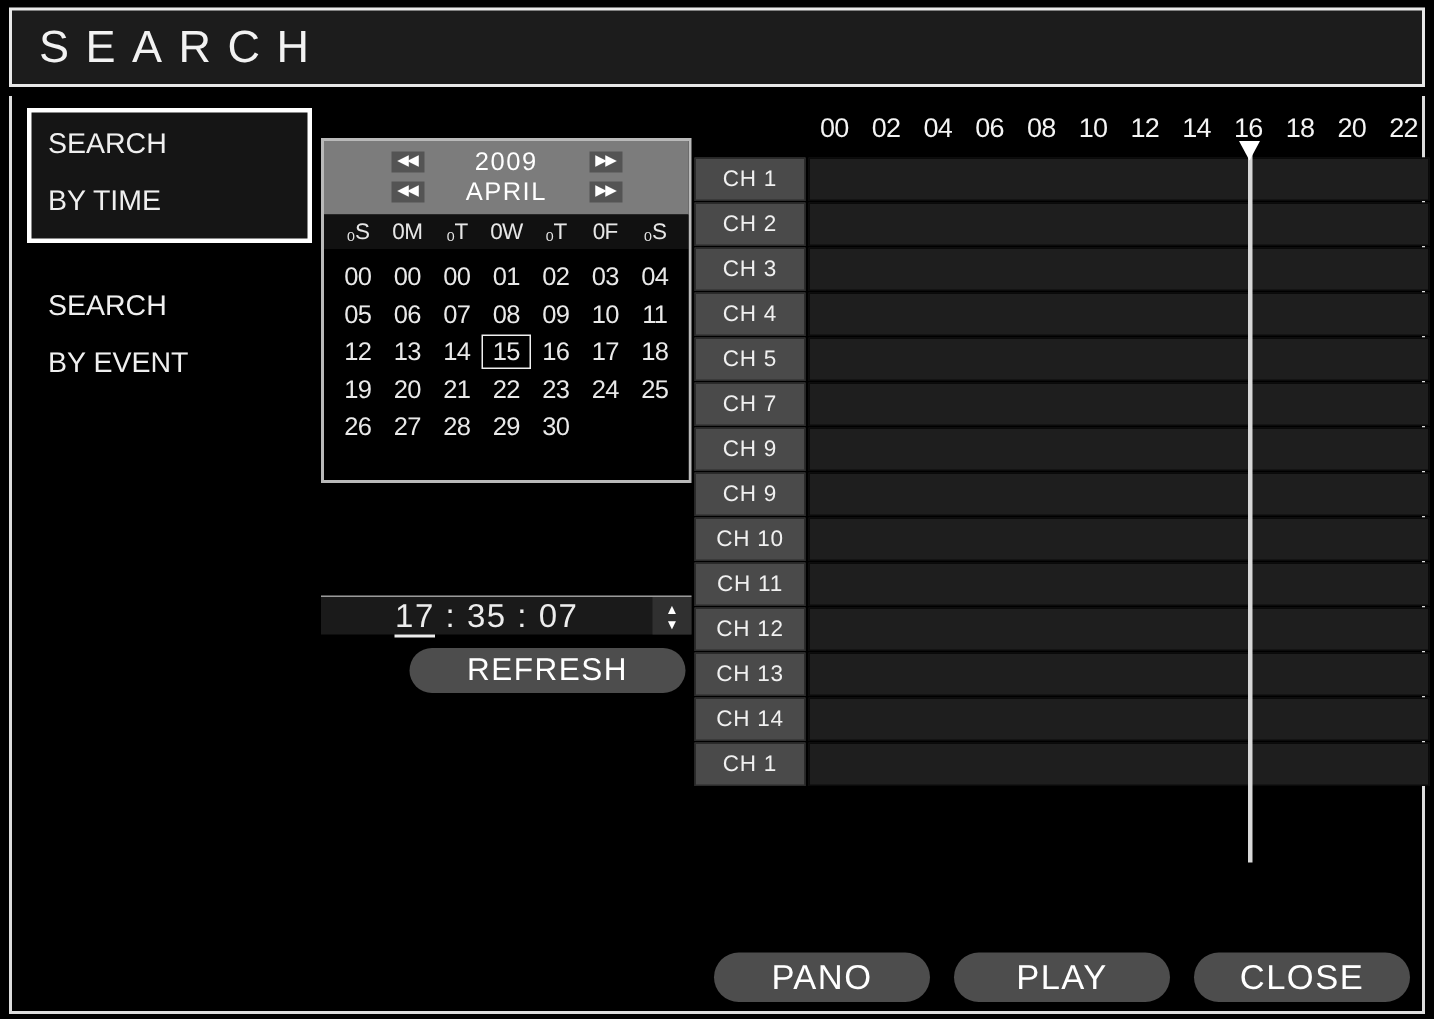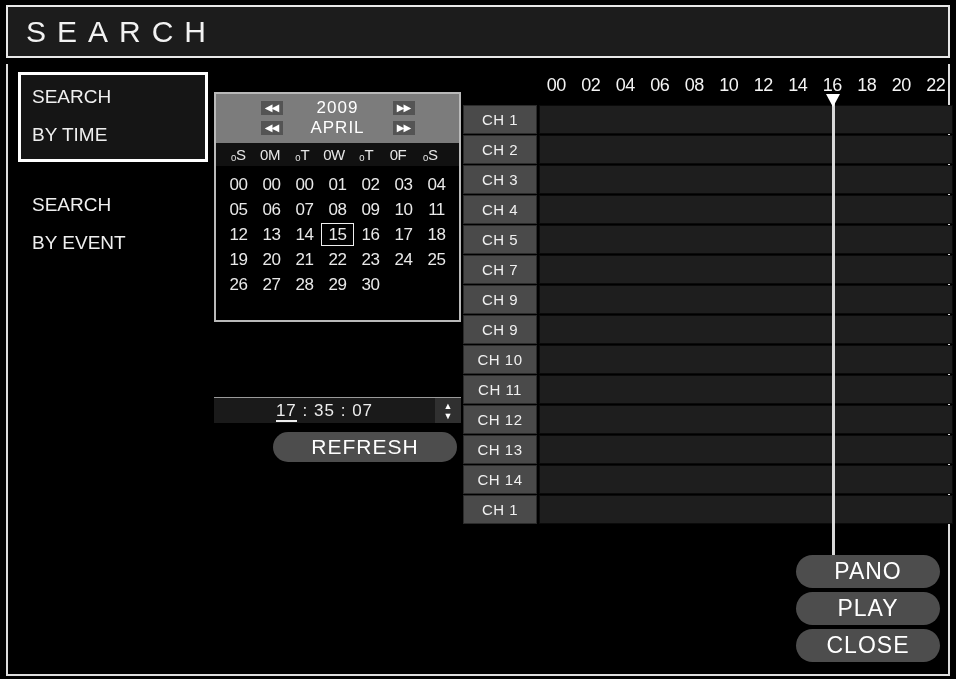--- a/index.html
+++ b/index.html
@@ -108,21 +108,21 @@
   .cal-nav-label {
     width: 110px;
     text-align: center;
     color: #ffffff;
     font-size: 17px;
     letter-spacing: 1px;
   }
   .cal-dow {
     background: #111111;
     display: flex;
-    padding: 3px 13px 3px 6px;
+    padding: 3px 6px 3px 6px;
   }
   .cal-dow span {
     flex: 1;
     text-align: center;
     color: #e6e6e6;
     font-size: 15px;
     letter-spacing: -0.5px;
   }
   .cal-grid {
     background: #000000;
@@ -154,21 +154,21 @@
     height: 26px;
     display: flex;
     background: #1a1a1a;
     border-top: 1px solid #9a9a9a;
     box-sizing: border-box;
   }
   .time-val {
     flex: 1;
     text-align: center;
     color: #ededed;
-    font-size: 17px;
+    font-size: 22px;
     line-height: 25px;
     letter-spacing: 1px;
   }
   .time-val .hh {
     border-bottom: 2px solid #ededed;
   }
   .spin {
     width: 26px;
     background: #303030;
     display: flex;
@@ -257,24 +257,23 @@
     height: 0;
     border-left: 7px solid transparent;
     border-right: 7px solid transparent;
     border-top: 13px solid #ffffff;
   }
 
   
   .btn-bar {
     position: absolute;
     right: 8px;
-    bottom: 12px;
-    display: flex;
-    gap: 4px;
-    flex-direction: column;
+    bottom: 6px;
+    display: flex;
+    gap: 16px;
   }
   .pill {
     width: 144px;
     height: 33px;
     border-radius: 17px;
     background: #4d4d4d;
     color: #ffffff;
     font-size: 23px;
     line-height: 33px;
     text-align: center;

